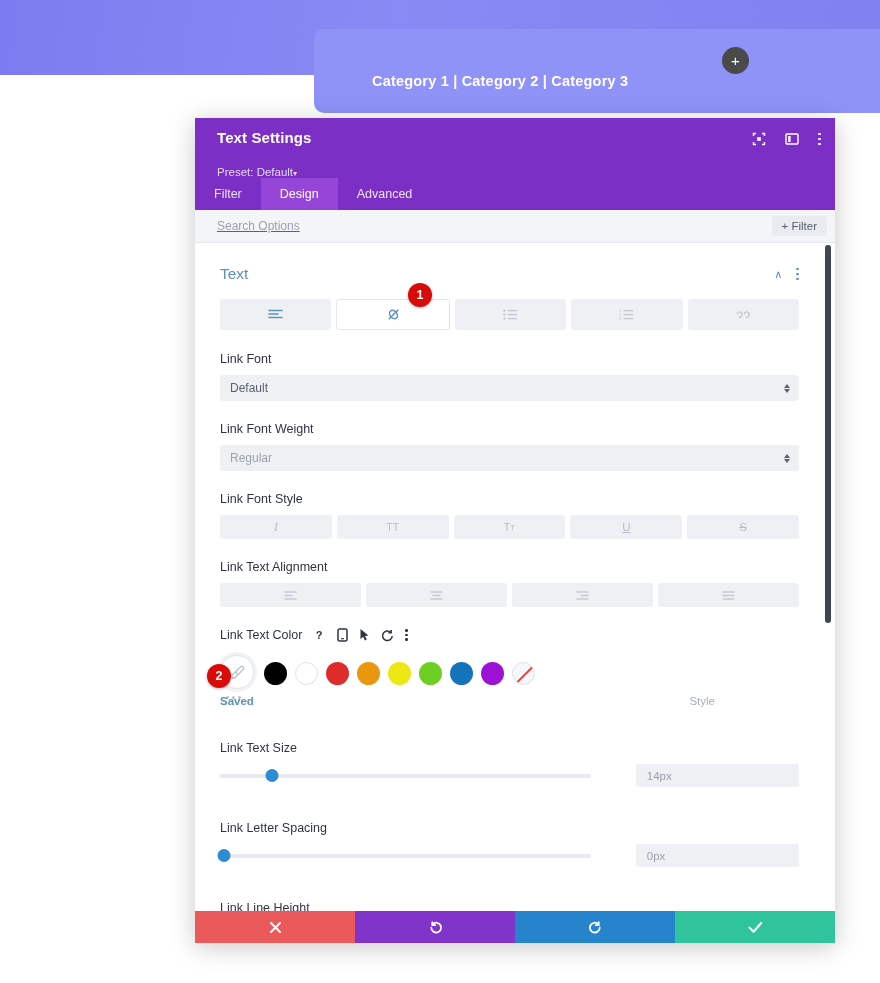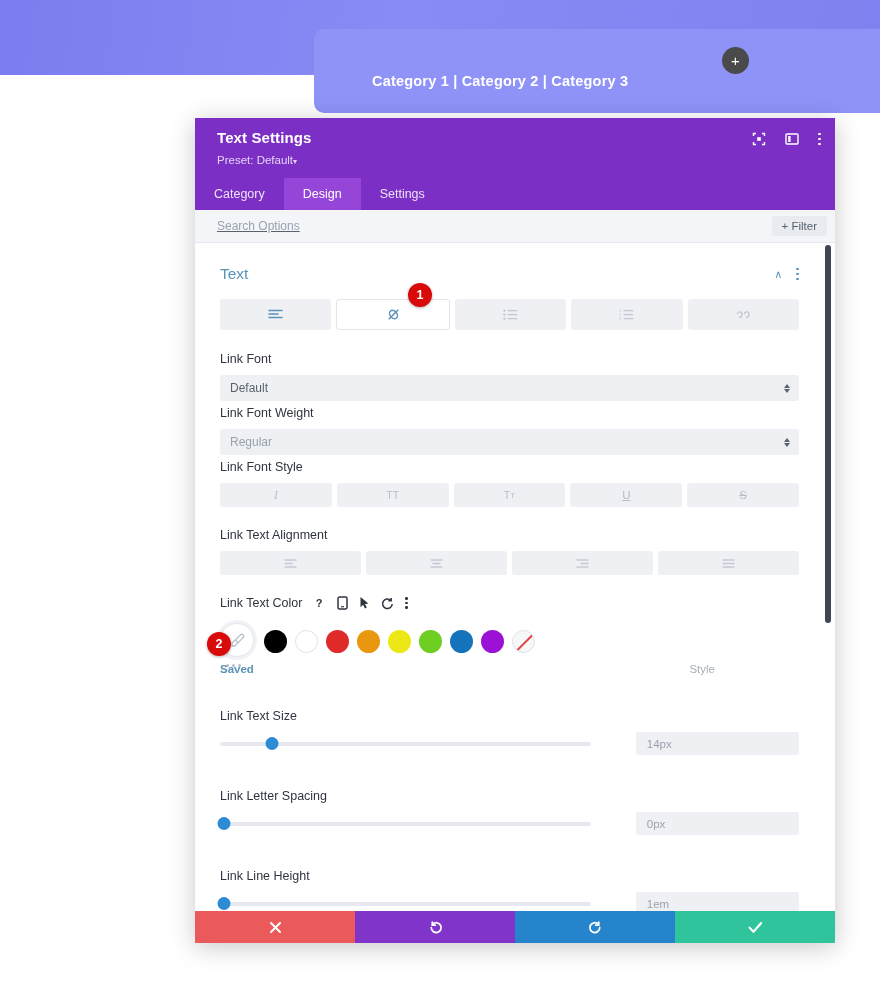--- a/index.html
+++ b/index.html
@@ -39,21 +39,21 @@
     width: 640px; height: 825px;
     background: #fff;
     box-shadow: 0 4px 24px rgba(0,0,0,.22);
     overflow: hidden;
   }
   .modal-head {
     height: 60px; background: #7b2fc4;
     position: relative; padding: 11px 0 0 22px;
   }
   .modal-title { color:#fff; font-size:15px; font-weight:bold; letter-spacing:.1px; }
-  .modal-preset { color:#e6d4f5; font-size:11.5px; margin-top:8px; cursor:pointer; }
+  .modal-preset { color:#e6d4f5; font-size:11.5px; margin-top:20px; cursor:pointer; }
   .modal-preset .caret { font-size:8px; }
   .head-icons { position:absolute; right:14px; top:14px; display:flex; gap:19px; align-items:center; }
   .head-icons svg { display:block; }
   .dots-v { display:flex; flex-direction:column; gap:2.5px; align-items:center; cursor:pointer; }
   .dots-v i { width:2.6px; height:2.6px; border-radius:50%; background:#fff; display:block; }
 
   
   .tabs { height: 32px; background:#7b2fc4; display:flex; }
   .tab {
     padding: 0 19px; height:32px; line-height:32px;
@@ -105,21 +105,21 @@
     box-shadow:0 1px 3px rgba(0,0,0,.3); z-index:5;
   }
   #badge1 { left:188px; top:-16px; }
   #badge2 { left:-13px; top:9px; }
 
   .field-label { font-size:12.5px; color:#2f3440; margin-bottom:9px; }
   .select-box {
     height:26px; background:#eef0f4; border-radius:3px;
     display:flex; align-items:center; padding:0 10px;
     font-size:12px; color:#5a6270; position:relative; cursor:pointer;
-    margin-bottom:5px;
+    margin-bottom:21px;
   }
   .select-box.ph { color:#9aa2af; }
   .stepper { position:absolute; right:9px; display:flex; flex-direction:column; gap:1px; }
   .stepper .up, .stepper .dn { width:0;height:0;border-left:3.5px solid transparent;border-right:3.5px solid transparent; }
   .stepper .up { border-bottom:4px solid #5a6270; }
   .stepper .dn { border-top:4px solid #5a6270; }
 
   .btn-row { display:flex; gap:5px; margin-bottom:21px; }
   .opt-btn {
     flex:1; height:24px; background:#eef0f4; border-radius:3px;
@@ -222,23 +222,23 @@
         </span>
         <span class="dots-v">
             <i></i>
             <i></i>
             <i></i>
           </span>
       </div>
     </div>
 
     <div class="tabs">
-      <div class="tab">Category</div>
+      <div class="tab">Filter</div>
       <div class="tab active">Design</div>
-      <div class="tab">Settings</div>
+      <div class="tab">Advanced</div>
     </div>
 
     <div class="searchbar">
       <input placeholder="Search Options" style="">
       <div class="filter-btn">+ Filter</div>
     </div>
 
     <div class="modal-body">
       <div class="scrollbar"></div>
 

